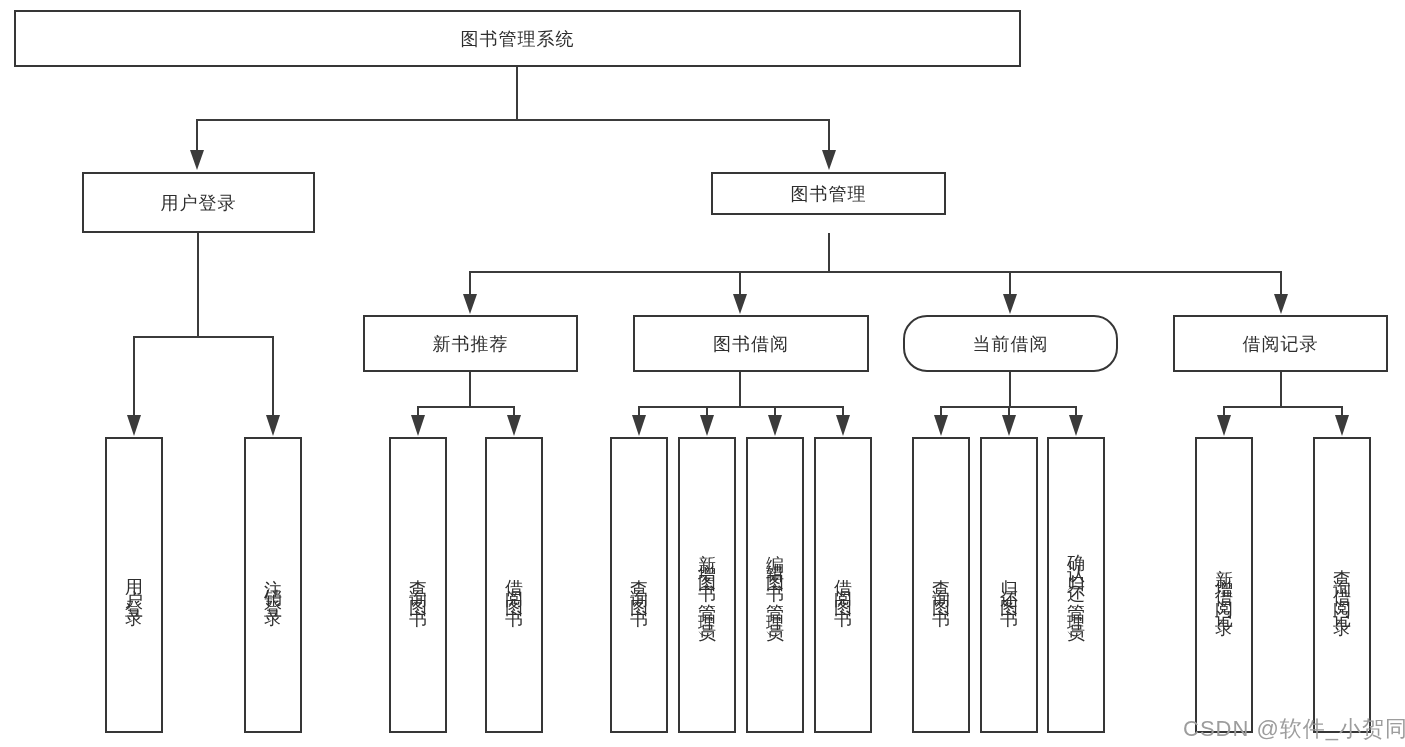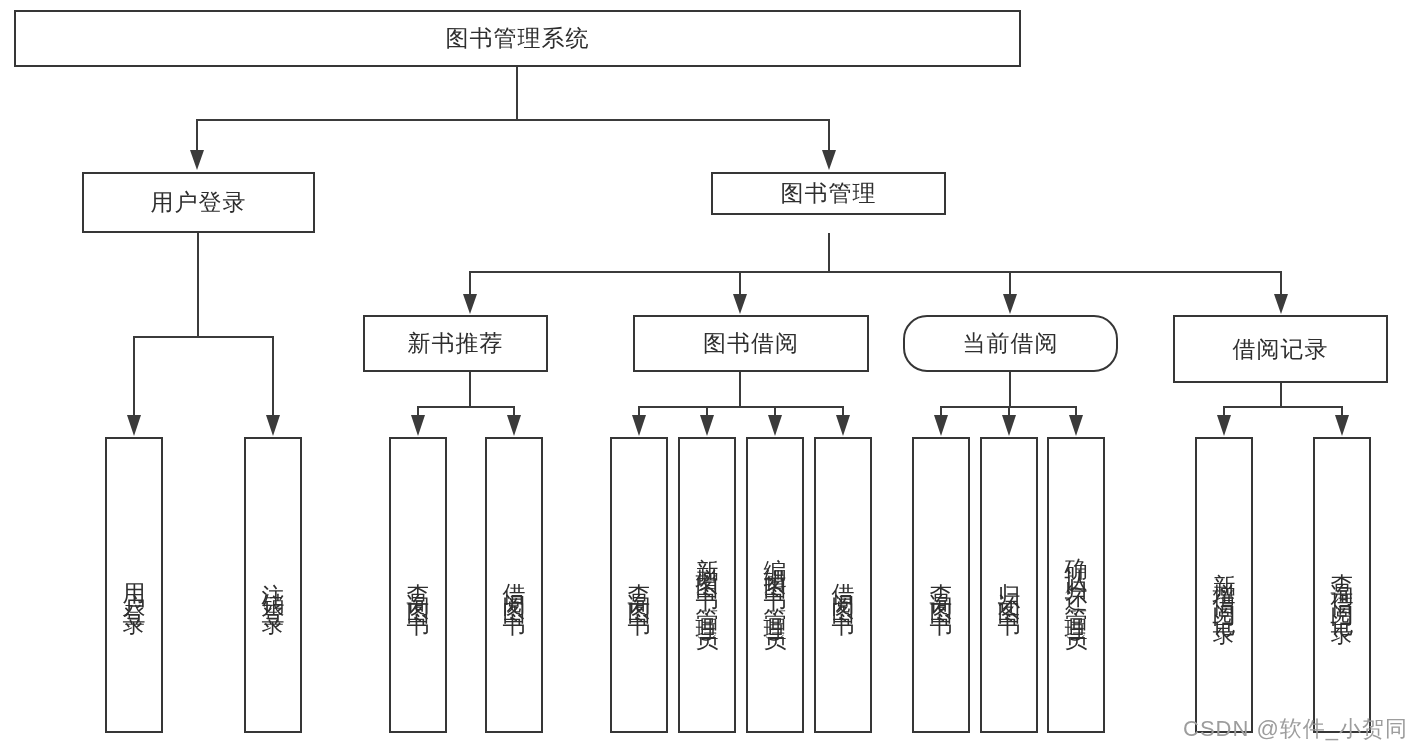--- a/index.html
+++ b/index.html
@@ -18,21 +18,21 @@
   }
   .box {
     position: absolute;
     box-sizing: border-box;
     border: 2px solid var(--border, #363636);
     background: #ffffff;
     display: flex;
     align-items: center;
     justify-content: center;
     color: var(--text, #2e2e2e);
-    font-size: 23px;
+    font-size: 18px;
     letter-spacing: 1px;
     white-space: nowrap;
   }
   .vbox {
     writing-mode: vertical-rl;
     letter-spacing: 10px;
     line-height: 1;
     white-space: normal;
   }
   .watermark {
@@ -122,24 +122,24 @@
       <polygon points="1217,415 1231,415 1224,436"></polygon>
       <polygon points="1335,415 1349,415 1342,436"></polygon>
     </g>
   </svg>
 
   <div class="box" style="left:14px; top:10px; width:1007px; height:57px;">图书管理系统</div>
 
   <div class="box" style="left:82px; top:172px; width:233px; height:61px;">用户登录</div>
   <div class="box" style="left:711px; top:172px; width:235px; height:43px;">图书管理</div>
 
-  <div class="box" style="left:363px; top:315px; width:185px; height:57px;">新书推荐</div>
+  <div class="box" style="left:363px; top:315px; width:215px; height:57px;">新书推荐</div>
   <div class="box" style="left:633px; top:315px; width:236px; height:57px;">图书借阅</div>
   <div class="box" style="left:903px; top:315px; width:215px; height:57px;border-radius:24px;">当前借阅</div>
-  <div class="box" style="left:1173px; top:315px; width:215px; height:68px;">借阅记录</div>
+  <div class="box" style="left:1173px; top:315px; width:215px; height:57px;">借阅记录</div>
 
   <div class="box vbox" style="left:105px; top:437px; width:58px; height:296px;">用户登录</div>
   <div class="box vbox" style="left:244px; top:437px; width:58px; height:296px;">注销登录</div>
 
   <div class="box vbox" style="left:389px; top:437px; width:58px; height:296px;">查询图书</div>
   <div class="box vbox" style="left:485px; top:437px; width:58px; height:296px;">借阅图书</div>
 
   <div class="box vbox" style="left:610px; top:437px; width:58px; height:296px;">查询图书</div>
   <div class="box vbox" style="left:678px; top:437px; width:58px; height:296px;">新增图书（管理员）</div>
   <div class="box vbox" style="left:746px; top:437px; width:58px; height:296px;">编辑图书（管理员）</div>

